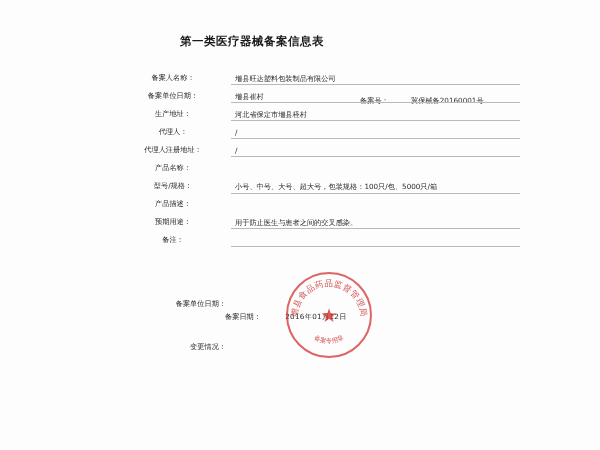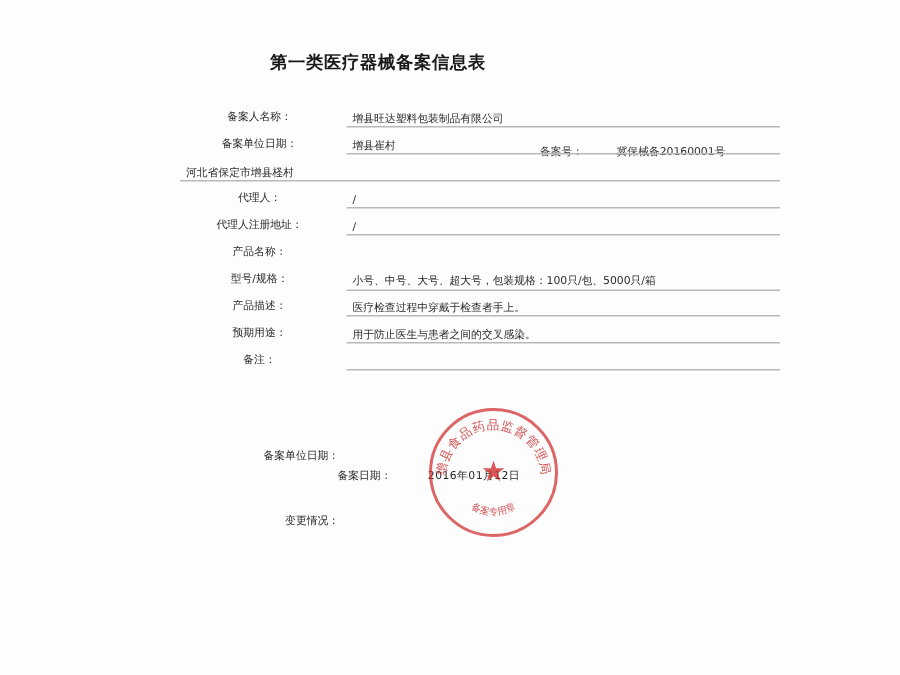--- a/index.html
+++ b/index.html
@@ -210,20 +210,21 @@
       <div class="val underline">增县旺达塑料包装制品有限公司</div>
     </div>
 
 
     <div class="row">
       <div class="lbl">备案单位日期：</div>
       <div class="val underline">增县崔村</div>
     </div>
 
     <div class="row">
+      <div class="lbl">生产地址：</div>
       <div class="val underline">河北省保定市增县柽村</div>
     </div>
 
     <div class="row">
       <div class="lbl">代理人：</div>
       <div class="val underline">/</div>
     </div>
 
     <div class="row">
       <div class="lbl">代理人注册地址：</div>
@@ -234,21 +235,20 @@
       <div class="lbl">产品名称：</div>
     </div>
 
     <div class="row tall">
       <div class="lbl">型号/规格：</div>
       <div class="val underline">小号、中号、大号、超大号，包装规格：100只/包、5000只/箱</div>
     </div>
 
     <div class="row">
       <div class="lbl">产品描述：</div>
-      <div class="val underline">医疗检查过程中穿戴于检查者手上。</div>
     </div>
 
     <div class="row">
       <div class="lbl">预期用途：</div>
       <div class="val underline">用于防止医生与患者之间的交叉感染。</div>
     </div>
 
     <div class="row">
       <div class="lbl">备注：</div>
       <div class="val underline"></div>

